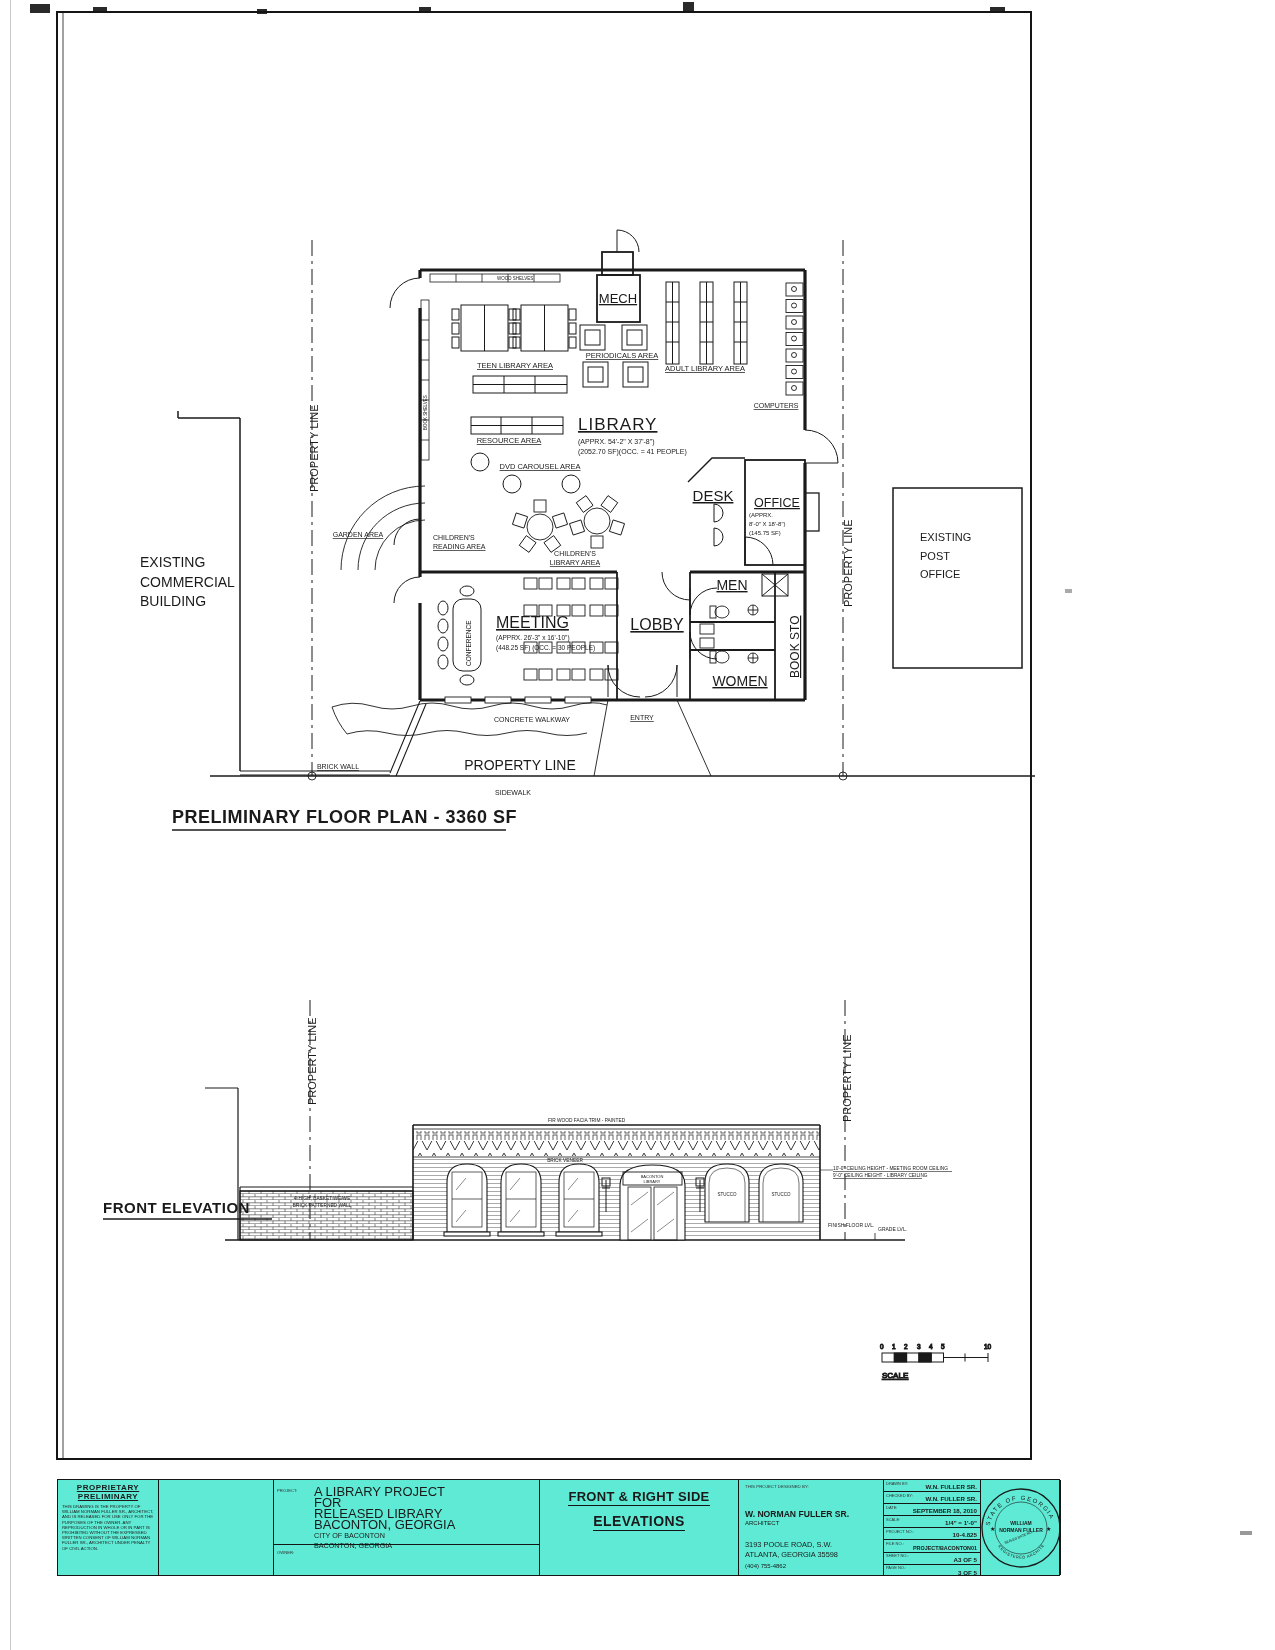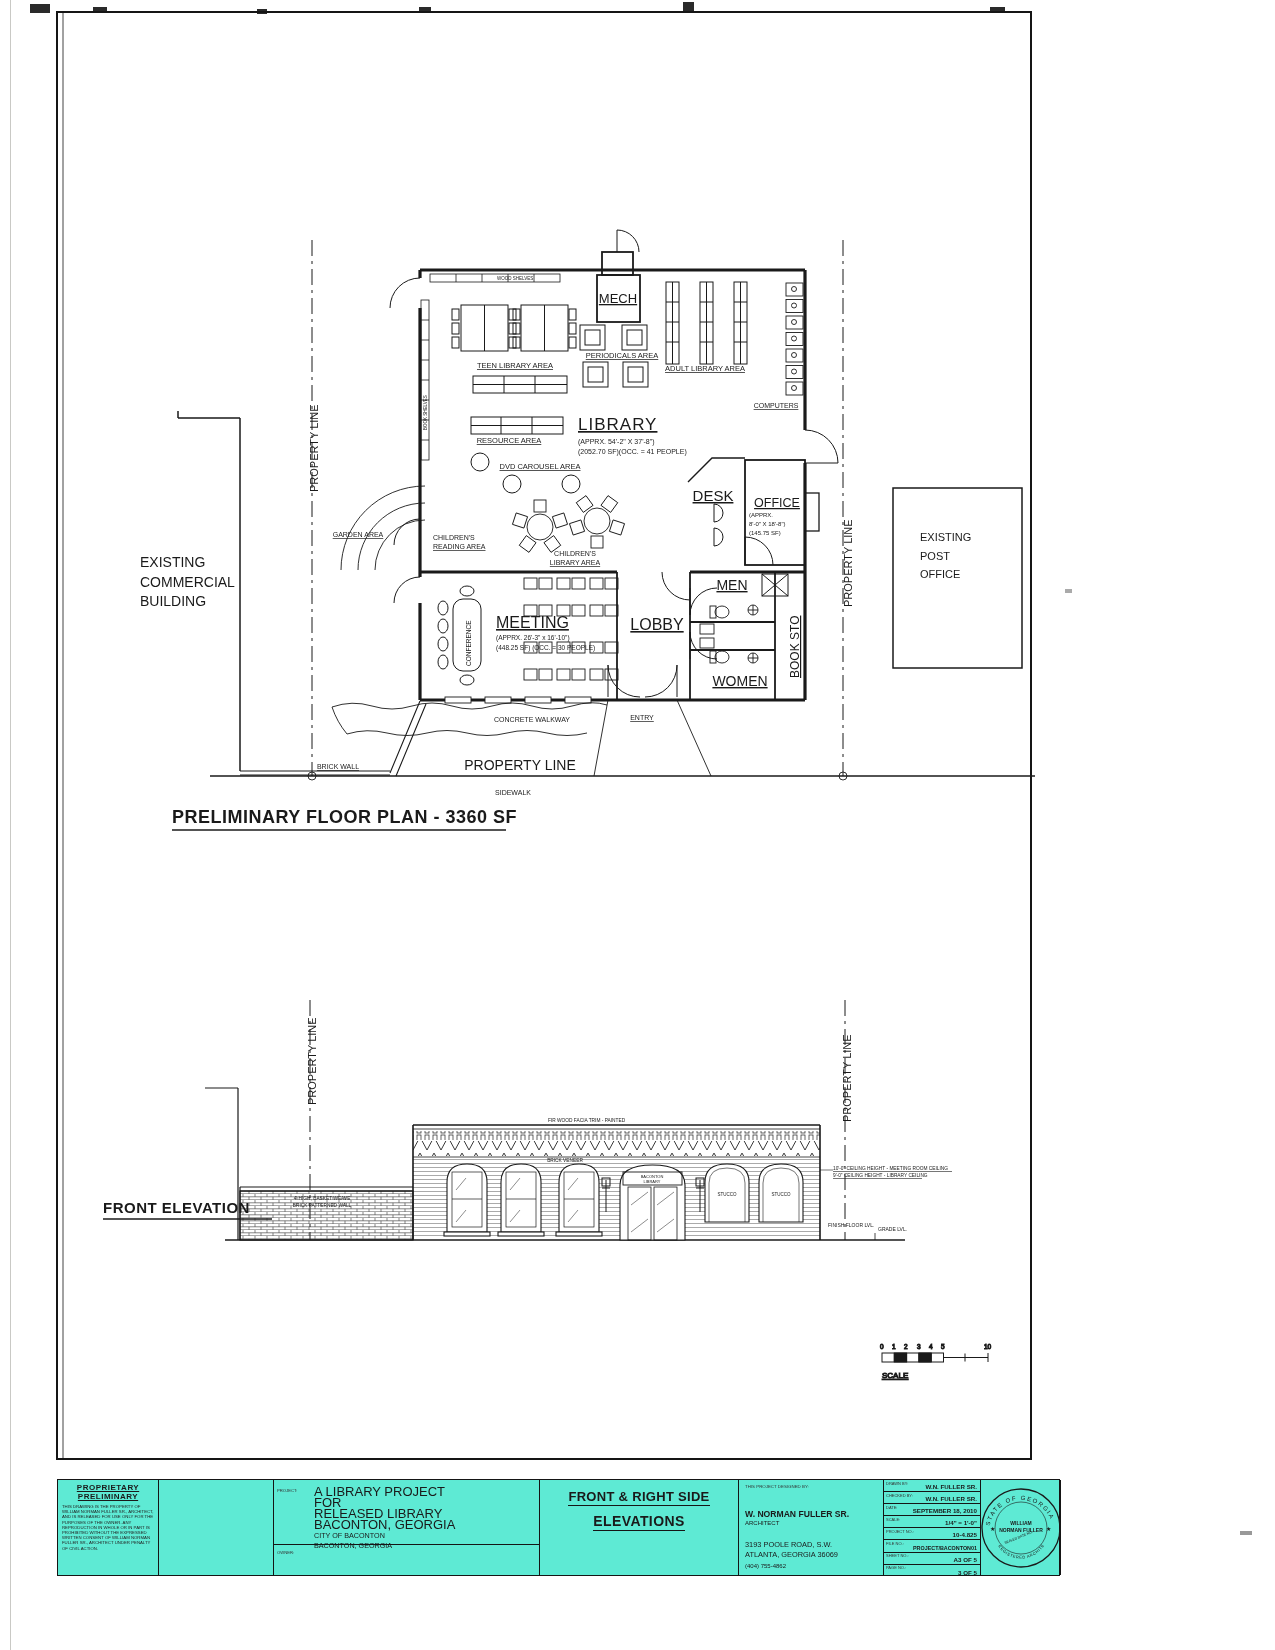--- a/index.html
+++ b/index.html
@@ -484,21 +484,21 @@
     <div class="cell c4">
       <div class="sheet-title-1"><span>FRONT &amp; RIGHT SIDE</span></div>
       <div class="sheet-title-2"><span>ELEVATIONS</span></div>
     </div>
     <div class="cell c5">
       <div class="designed-label">THIS PROJECT DESIGNED BY:</div>
       <div class="arch-name">W. NORMAN FULLER SR.</div>
       <div class="arch-sub">ARCHITECT</div>
       <div class="arch-addr">
         <div>3193 POOLE ROAD, S.W.</div>
-        <div>ATLANTA, GEORGIA 36069</div>
+        <div>ATLANTA, GEORGIA 35598</div>
       </div>
       <div class="arch-phone">(404) 755-4862</div>
     </div>
     <div class="cell c6">
       <div class="row8">
         <span class="rl">DRAWN BY:</span>
         <span class="rv">W.N. FULLER SR.</span>
       </div>
       <div class="row8">
         <span class="rl">CHECKED BY:</span>

